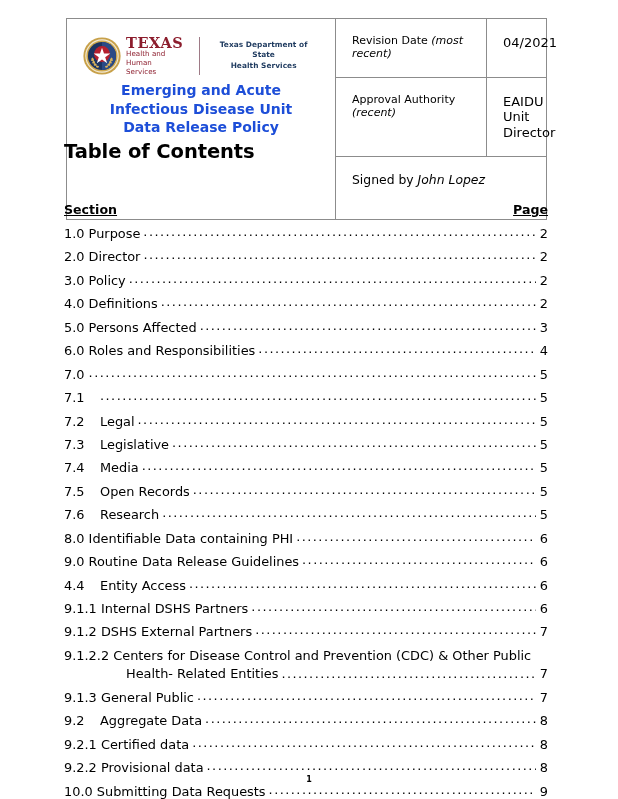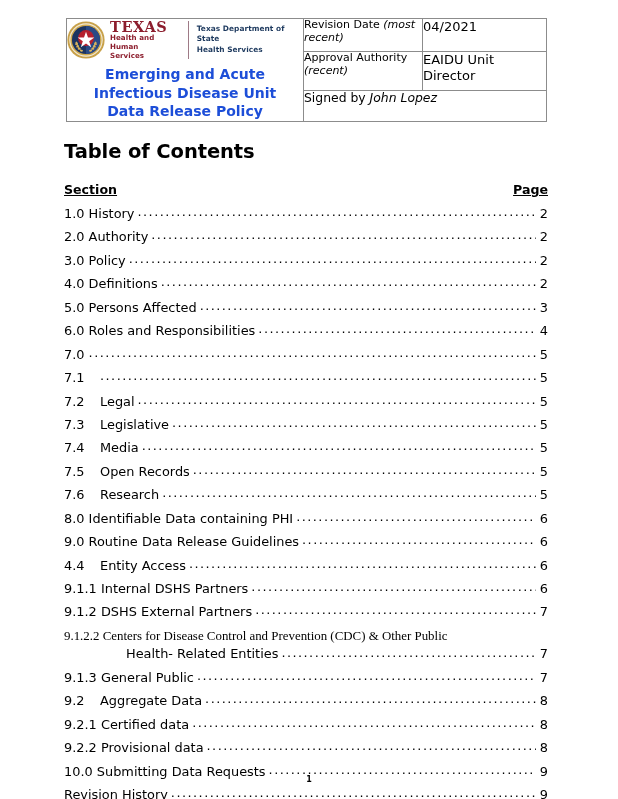--- a/index.html
+++ b/index.html
@@ -21,21 +21,21 @@
     position: absolute;
     left: 66px;
     top: 18px;
     width: 481px;
     border-collapse: collapse;
     table-layout: fixed;
   }
   .header-table td {
     border: 1px solid #8c8c8c;
     vertical-align: top;
-    padding: 0;
+    padding: 16px;
     margin-left: 40px;
   }
 
   .logo-cell {
     width: 236px;
     padding: 6px 4px 8px 4px;
     text-align: center;
   }
 
   .logo-row {
@@ -58,41 +58,41 @@
   }
   .hhs-texas {
     font-family: "DejaVu Serif", serif;
     font-weight: bold;
     font-size: 14.5px;
     letter-spacing: 0.6px;
     color: #8c1d2d;
   }
   .hhs-sub {
     font-family: "DejaVu Sans", sans-serif;
-    font-weight: bold;
+    font-weight: normal;
     font-size: 7.1px;
     color: #8c1d2d;
     line-height: 1.25;
     letter-spacing: 0.05px;
   }
 
   .vdivider {
     width: 1px;
     align-self: stretch;
     background: #9e7a86;
     margin: 2px 3px 2px 2px;
   }
 
   .dshs-wordmark {
     font-family: "DejaVu Sans", sans-serif;
     font-weight: bold;
     font-size: 7.4px;
     color: #1e3a5f;
     line-height: 1.45;
-    text-align: left;
+    text-align: center;
     letter-spacing: 0.05px;
   }
 
   .doc-title {
     font-family: "DejaVu Sans", sans-serif;
     font-weight: bold;
     font-size: 14px;
     line-height: 1.35;
     color: #1d4ed8;
     margin-top: 2px;
@@ -133,20 +133,21 @@
   }
   .toc-colheads {
     display: flex;
     justify-content: space-between;
     font-size: 12.6px;
     font-weight: bold;
     margin-bottom: 5px;
   }
   .toc-colheads span {
     text-decoration: underline;
+    margin-top: 20px;
   }
 
   .toc-entry {
     display: flex;
     align-items: flex-start;
     font-size: 12.9px;
     line-height: 1.12;
     padding: 4.6px 0 4.4px 0;
     white-space: nowrap;
   }
@@ -179,25 +180,24 @@
   }
 
   
   .toc-entry-wrap {
     font-size: 12.9px;
     line-height: 1.12;
     padding: 4.6px 0 4.4px 0;
   }
   .toc-wrap-line1 {
     white-space: nowrap;
-    font-family: Liberation Serif, serif;
   }
   .toc-wrap-line2 {
     display: flex;
-    align-items: center;
+    align-items: flex-end;
     padding-left: 62px;
     margin-top: 4px;
     white-space: nowrap;
   }
 
   .page-number {
     position: absolute;
     left: 0;
     right: 0;
     top: 775px;
@@ -278,27 +278,27 @@
 
 <div class="toc">
   <div class="toc-title">Table of Contents</div>
   <div class="toc-colheads">
     <span>Section</span>
     <span>Page</span>
   </div>
   <div id="toc-list">
       <div class="toc-entry">
         <span class="toc-num">1.0&nbsp;</span>
-        <span class="toc-label">History</span>
+        <span class="toc-label">Purpose</span>
         <span class="toc-dots">................................................................................................................................................................</span>
         <span class="toc-page">2</span>
       </div>
       <div class="toc-entry">
         <span class="toc-num">2.0&nbsp;</span>
-        <span class="toc-label">Authority</span>
+        <span class="toc-label">Director</span>
         <span class="toc-dots">................................................................................................................................................................</span>
         <span class="toc-page">2</span>
       </div>
       <div class="toc-entry">
         <span class="toc-num">3.0&nbsp;</span>
         <span class="toc-label">Policy</span>
         <span class="toc-dots">................................................................................................................................................................</span>
         <span class="toc-page">2</span>
       </div>
       <div class="toc-entry">

